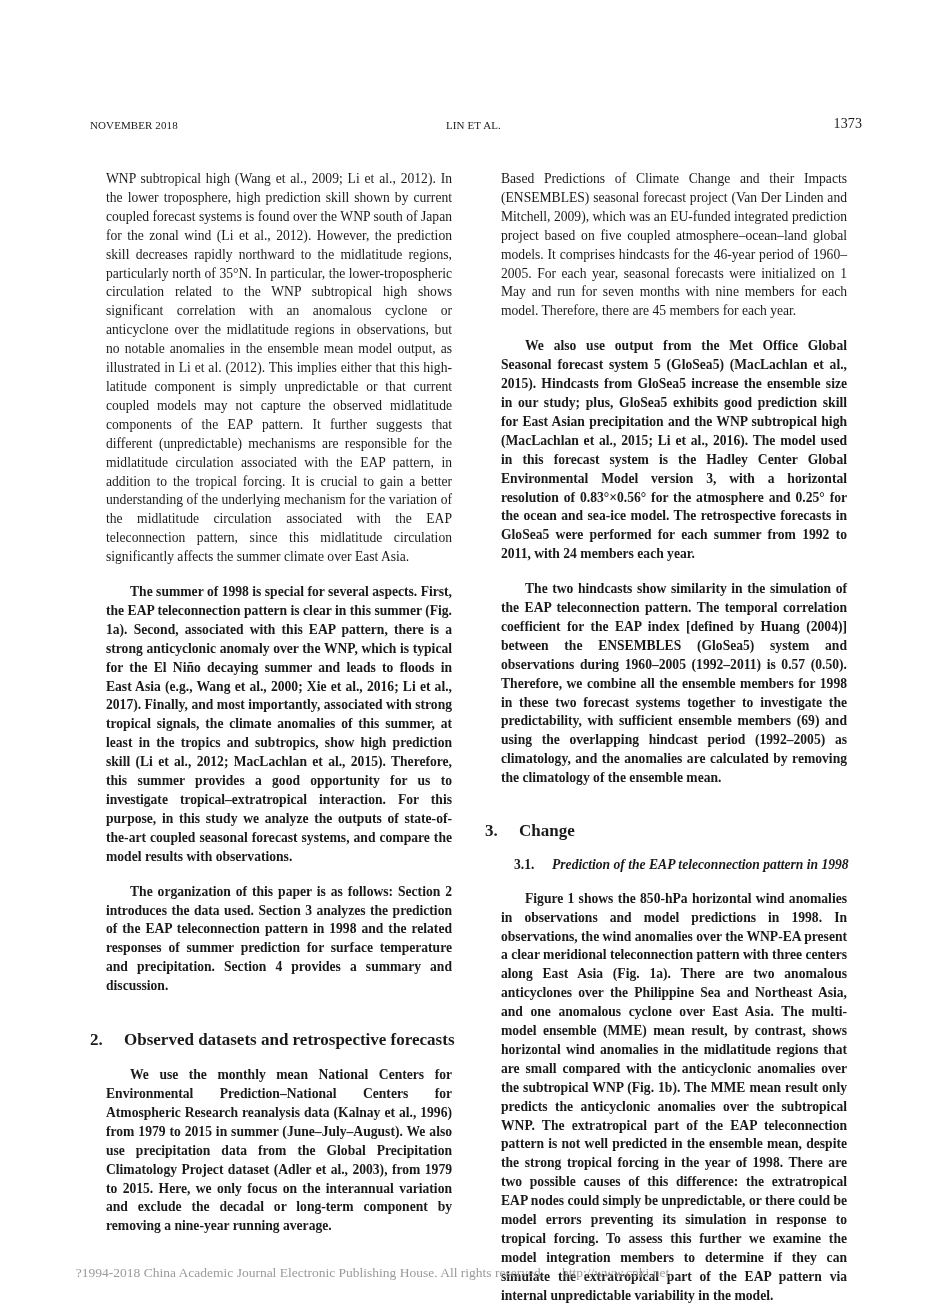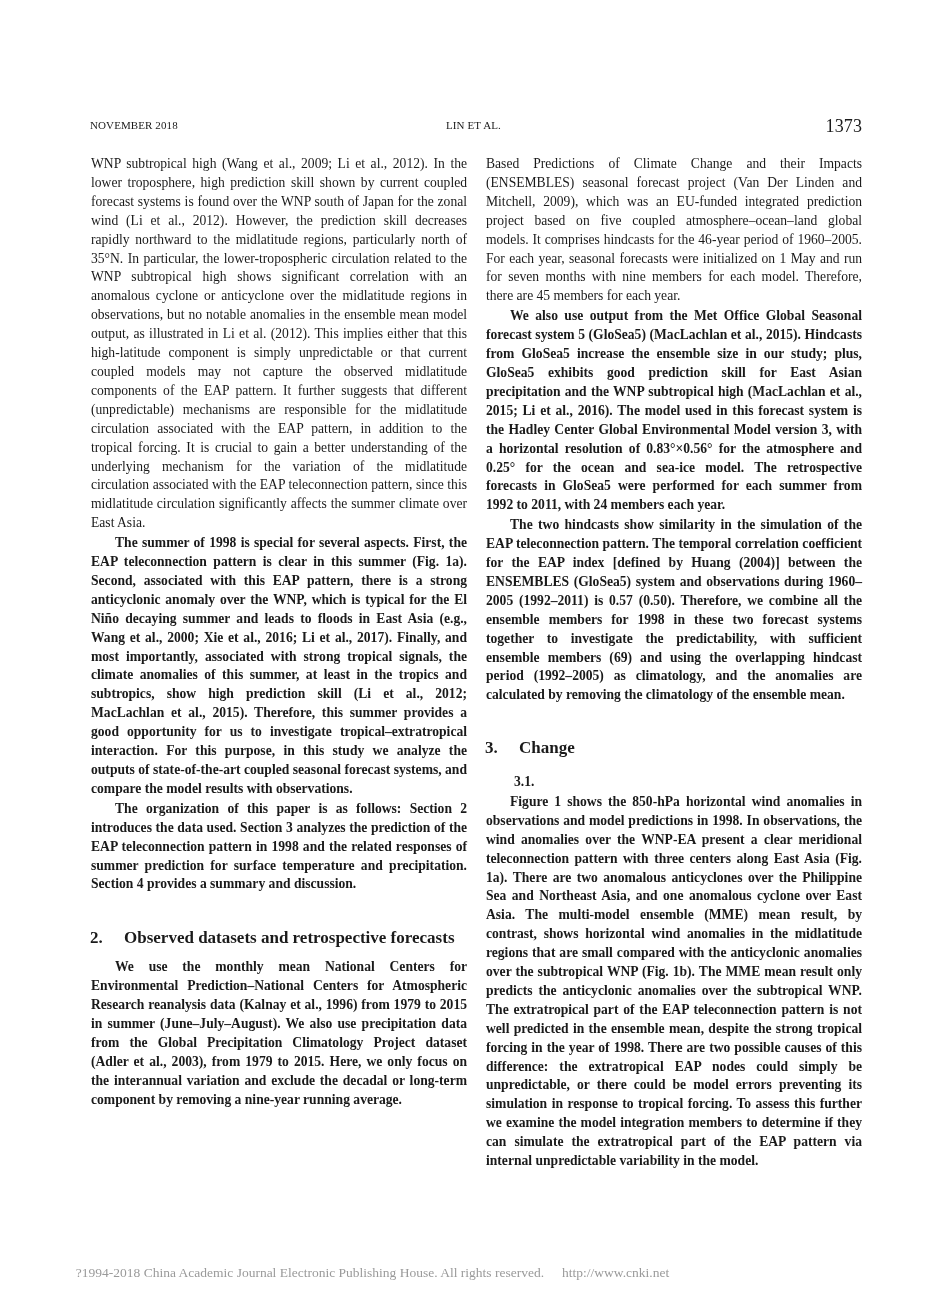--- a/index.html
+++ b/index.html
@@ -2,26 +2,26 @@
 <html><head>
 <meta charset="utf-8">
 <style>
   html, body { margin: 0; padding: 0; background: #ffffff; }
   body { width: 925px; height: 1309px; position: relative; overflow: hidden;
          font-family: "Liberation Serif", "DejaVu Serif", serif; color: #1a1a1a; }
   .header { position: absolute; top: 118px; left: 90px; width: 772px; height: 16px;
             font-size: 11px; letter-spacing: 0.1px; text-align: right; }
   .header .left { position: absolute; left: 0; top: 1px; }
   .header .center { position: absolute; left: 356px; top: 1px; }
-  .header .right { position: absolute; right: 0; top: -2px; font-size: 18px; }
+  .header .right { position: absolute; right: 0; top: -2px; font-size: 14px; }
   .col { position: absolute; top: 154px; width: 378px; font-size: 13.6px; line-height: 18.9px;
          text-align: justify; hyphens: none; }
   .col.left { left: 90px; }
   .col.right { left: 485px; }
-  p { margin: 1px; }
+  p { margin: 16px; }
   p.indent { text-indent: 24px; font-weight: bold; }
   .sec-head { font-weight: bold; font-size: 17px; line-height: 21px; margin: 0;
               display: flex; text-align: left; }
   .sec-head .num { width: 34px; flex: none; }
   .sec-head .ttl { flex: 1; text-align: justify; }
   .left .sec-head { margin-top: 33px; margin-bottom: 10px; }
   .right .sec-head { margin-top: 32px; margin-bottom: 6px; }
   .sub-head { font-size: 13.6px; font-weight: bold; line-height: 19px; margin-bottom: 2px; display: flex; margin-left: 29px; }
   .sub-head .num { width: 38px; flex: none; }
   .sub-head .ttl { font-style: italic; }
@@ -54,19 +54,20 @@
   <p>Based Predictions of Climate Change and their Impacts (ENSEMBLES) seasonal forecast project (Van Der Linden and Mitchell, 2009), which was an EU-funded integrated prediction project based on five coupled atmosphere–ocean–land global models. It comprises hindcasts for the 46-year period of 1960–2005. For each year, seasonal forecasts were initialized on 1 May and run for seven months with nine members for each model.  Therefore, there are 45 members for each year.</p>
   <p class="indent">We also use output from the Met Office Global Seasonal forecast system 5 (GloSea5) (MacLachlan et al., 2015). Hindcasts from GloSea5 increase the ensemble size in our study; plus, GloSea5 exhibits good prediction skill for East Asian precipitation and the WNP subtropical high (MacLachlan et al., 2015; Li et al., 2016). The model used in this forecast system is the Hadley Center Global Environmental Model version 3, with a horizontal resolution of 0.83°×0.56° for the atmosphere and 0.25° for the ocean and sea-ice model. The retrospective forecasts in GloSea5 were performed for each summer from 1992 to 2011, with 24 members each year.</p>
   <p class="indent">The two hindcasts show similarity in the simulation of the EAP teleconnection pattern. The temporal correlation coefficient for the EAP index [defined by Huang (2004)] between the ENSEMBLES (GloSea5) system and observations during 1960–2005 (1992–2011) is 0.57 (0.50).  Therefore, we combine all the ensemble members for 1998 in these two forecast systems together to investigate the predictability, with sufficient ensemble members (69) and using the overlapping hindcast period (1992–2005) as climatology, and the anomalies are calculated by removing the climatology of the ensemble mean.</p>
 
   <h2 class="sec-head">
     <span class="num">3.</span>
     <span class="ttl">Change</span>
   </h2>
   <h3 class="sub-head">
     <span class="num">3.1.</span>
+    <span class="ttl">Prediction of the EAP teleconnection pattern in 1998</span>
   </h3>
   <p class="indent">Figure 1 shows the 850-hPa horizontal wind anomalies in observations and model predictions in 1998. In observations, the wind anomalies over the WNP-EA present a clear meridional teleconnection pattern with three centers along East Asia (Fig. 1a). There are two anomalous anticyclones over the Philippine Sea and Northeast Asia, and one anomalous cyclone over East Asia.  The multi-model ensemble (MME) mean result, by contrast, shows horizontal wind anomalies in the midlatitude regions that are small compared with the anticyclonic anomalies over the subtropical WNP (Fig. 1b). The MME mean result only predicts the anticyclonic anomalies over the subtropical WNP. The extratropical part of the EAP teleconnection pattern is not well predicted in the ensemble mean, despite the strong tropical forcing in the year of 1998. There are two possible causes of this difference:  the extratropical EAP nodes could simply be unpredictable, or there could be model errors preventing its simulation in response to tropical forcing. To assess this further we examine the model integration members to determine if they can simulate the extratropical part of the EAP pattern via internal unpredictable variability in the model.</p>
 </div>
 
 <div class="footer">
   <span>?1994-2018 China Academic Journal Electronic Publishing House. All rights reserved.</span><span class="url">http://www.cnki.net</span>
 </div>
 
 </body></html>

